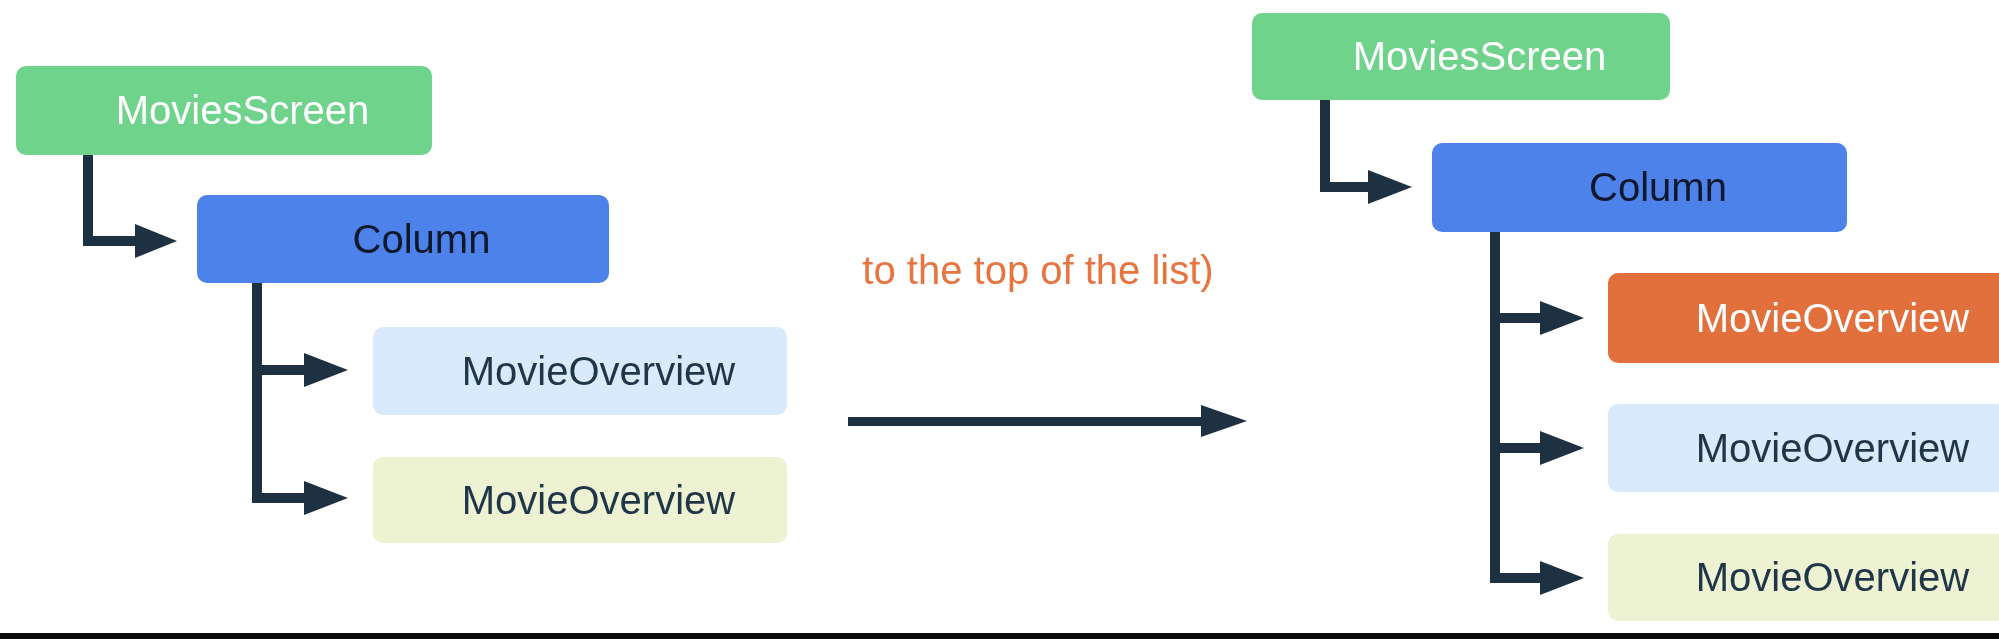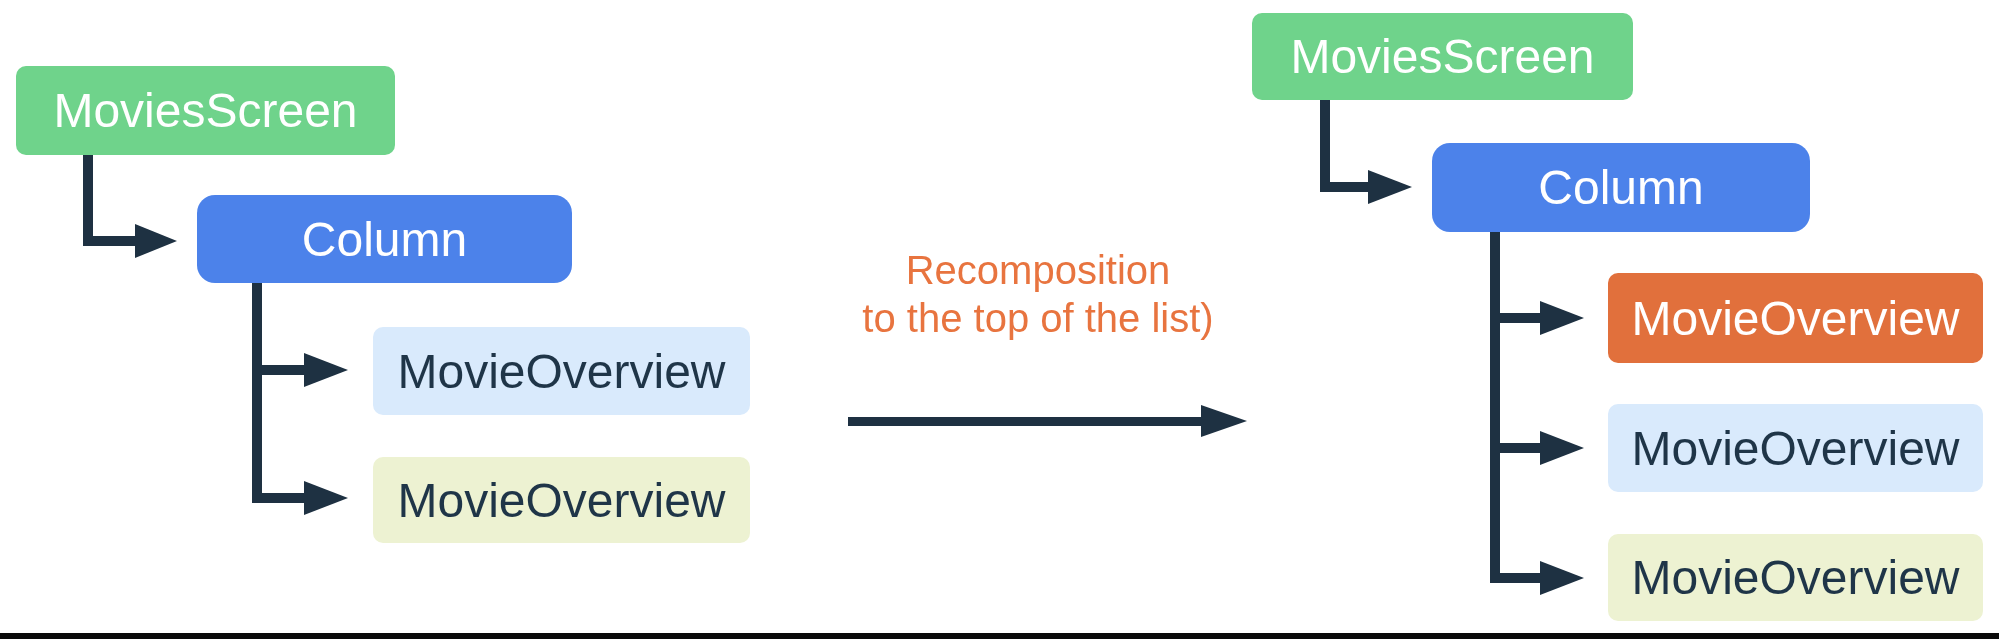--- a/index.html
+++ b/index.html
@@ -8,24 +8,24 @@
     --dark-text:#1F3548; --bottom-rule:#0A0A0A;
   }
   html,body{margin:0;padding:0;background:#fff;}
   .canvas{
     position:relative; width:1999px; height:639px; overflow:hidden; background:#fff;
     font-family:"Liberation Sans","DejaVu Sans",sans-serif;
   }
   .node{
     position:absolute; border-radius:10px;
     display:flex; align-items:center; justify-content:center;
-    font-size:48px; font-weight:400; white-space:nowrap;
+    font-size:40px; font-weight:400; white-space:nowrap;padding-left:37px;
   }
   .node.green{background:var(--green); color:#fff;}
-  .node.blue{background:var(--blue); color:#ffffff;border-radius:18px;}
+  .node.blue{background:var(--blue); color:#0f172a;}
   .node.orange{background:var(--orange); color:#fff;}
   .node.light-blue{background:var(--light-blue); color:var(--dark-text);}
   .node.light-yellow{background:var(--light-yellow); color:var(--dark-text);}
   .vline,.hline{position:absolute; background:var(--connector);}
   .arrow-right{
     position:absolute; width:0; height:0;
     border-top:17px solid transparent; border-bottom:17px solid transparent;
     border-left:44px solid var(--connector);
   }
   .arrow-right.small{border-left-width:42px;}
@@ -53,21 +53,20 @@
   <div class="vline" style="left:252px;top:283px;width:10px;height:220px"></div>
   <div class="hline" style="left:252px;top:365px;width:52px;height:10px"></div>
   <div class="arrow-right" style="left:304px;top:353px"></div>
   <div class="hline" style="left:252px;top:493px;width:52px;height:10px"></div>
   <div class="arrow-right" style="left:304px;top:481px"></div>
 
   <div class="node light-blue" style="left:373px;top:327px;width:377px;height:88px">MovieOverview</div>
   <div class="node light-yellow" style="left:373px;top:457px;width:377px;height:86px">MovieOverview</div>
 
   <div class="caption">
-    <div>Recomposition</div>
     <div>to the top of the list)</div>
   </div>
   <div>
     <div class="hline" style="left:848px;top:417px;width:355px;height:9px"></div>
     <div class="arrow-right mid" style="left:1201px;top:405px"></div>
   </div>
 
   <div class="node green" style="left:1252px;top:13px;width:381px;height:87px">MoviesScreen</div>
 
   <div class="vline" style="left:1320px;top:100px;width:10px;height:92px"></div>

